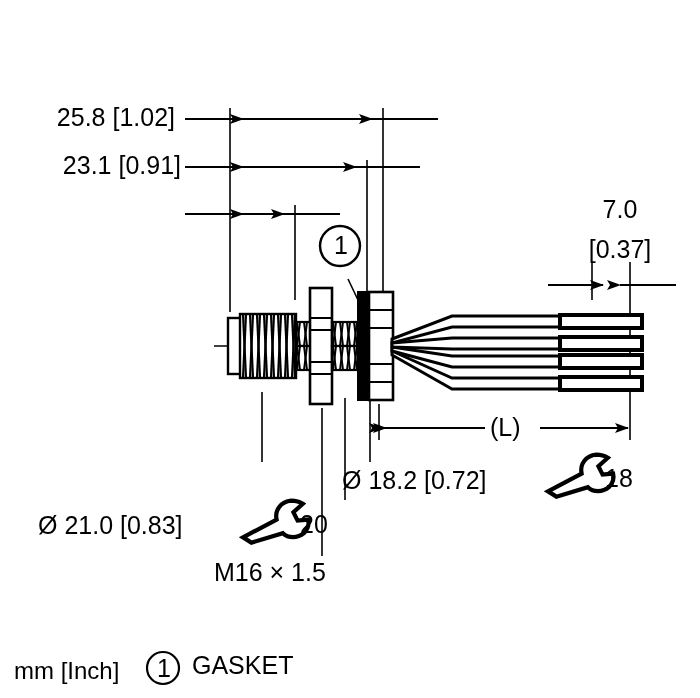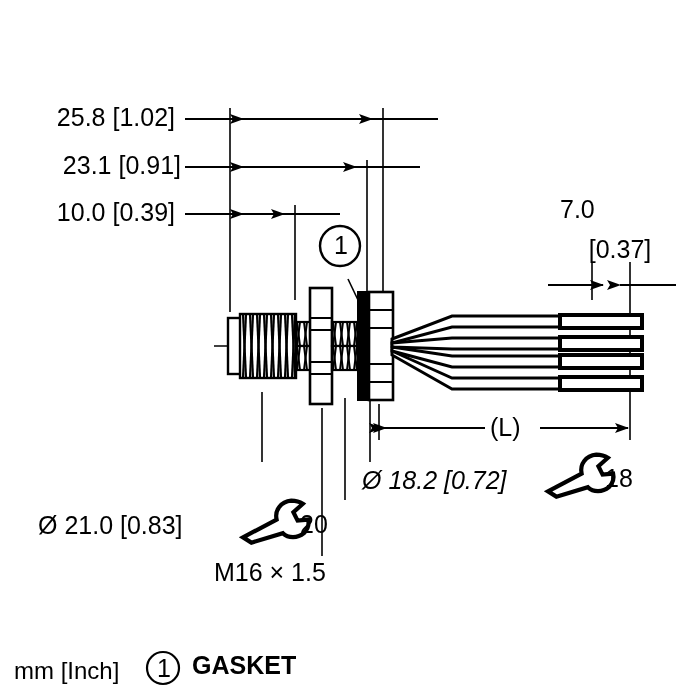--- a/index.html
+++ b/index.html
@@ -202,34 +202,33 @@
     <g fill="#fff" stroke="#000" stroke-width="4" transform="translate(548,462) scale(1.05)">
       <path d="M0,28 L32,11 C30,2 36,-6 46,-7 C50,-7 54,-6 57,-4 L48,4 L52,12 L62,11
                C63,15 62,20 58,24 C52,29 43,29 38,24 L8,33 L0,28 Z"></path>
     </g>
 
     <circle cx="163" cy="668" r="16" fill="#fff" stroke="#000" stroke-width="2.2"></circle>
   </svg>
 
   <div class="txt dim ta-r" style="left:10px;top:105px;width:165px;">25.8 [1.02]</div>
   <div class="txt dim ta-r" style="left:16px;top:153px;width:165px;">23.1 [0.91]</div>
-  <div class="txt dim ta-r" style="left:10px;top:200px;width:165px;">10.0 [0.39]</div>
-
-  <div class="txt dim" style="left:560px;top:197px;width:80px;">7.0</div>
+
+  <div class="txt dim" style="left:580px;top:197px;width:80px;text-align:center;">7.0</div>
   <div class="txt dim" style="left:565px;top:237px;width:110px;text-align:center;">[0.37]</div>
 
   <div class="txt dim" style="left:490px;top:415px;">(L)</div>
 
   <div class="txt lbl" style="left:214px;top:560px;">M16 × 1.5</div>
 
   <div class="txt lbl" style="left:38px;top:513px;">Ø 21.0 [0.83]</div>
-  <div class="txt lbl" style="left:362px;top:468px;font-style:italic;">Ø 18.2 [0.72]</div>
+  <div class="txt lbl" style="left:342px;top:468px;">Ø 18.2 [0.72]</div>
 
   <div class="txt lbl" style="left:300px;top:512px;">20</div>
   <div class="txt lbl" style="left:605px;top:466px;">18</div>
 
   <div class="txt lbl" style="left:331px;top:233px;width:20px;text-align:center;">1</div>
 
   <div class="txt legend" style="left:14px;top:659px;">mm [Inch]</div>
   <div class="txt legend-big" style="left:154px;top:656px;width:20px;text-align:center;">1</div>
-  <div class="txt legend-big" style="left:192px;top:653px;font-weight:bold;">GASKET</div>
+  <div class="txt legend-big" style="left:192px;top:653px;">GASKET</div>
 
 </div>
 
 </body></html>

